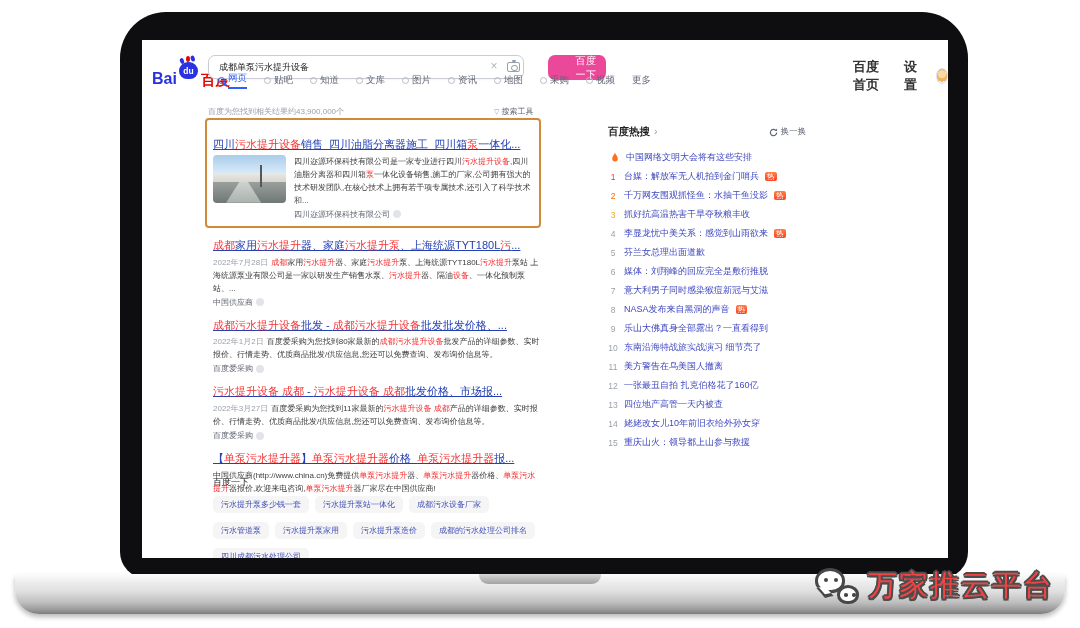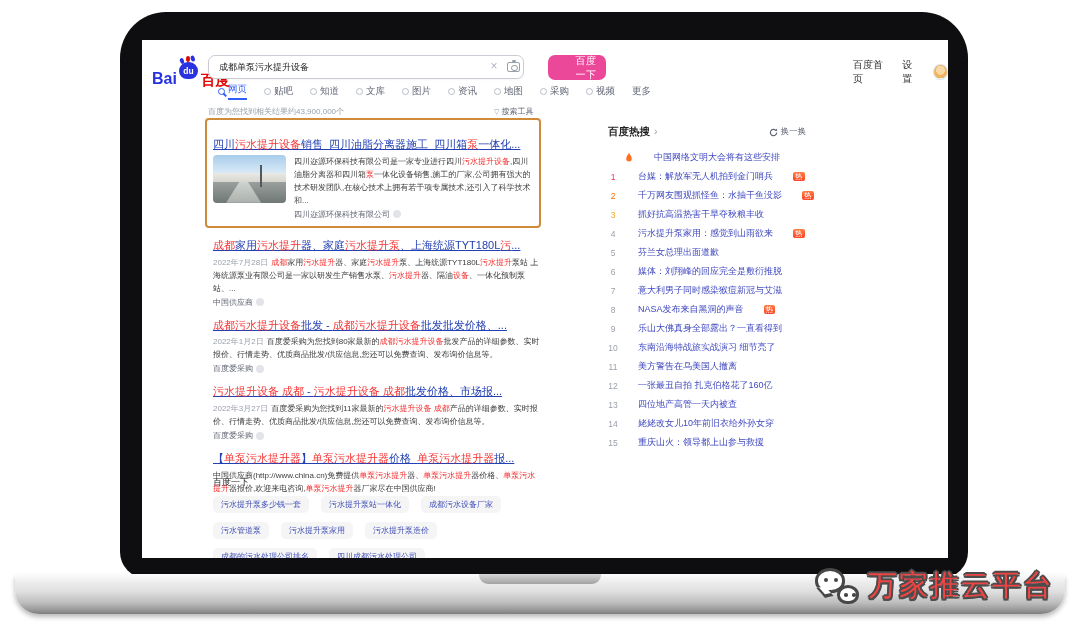--- a/index.html
+++ b/index.html
@@ -40,25 +40,25 @@
 
   .sbox{position:absolute;left:66px;top:15px;width:316px;height:24px;border:1px solid #c9ccd4;border-radius:7px;
         padding:0 44px 0 10px;font-size:9px;color:#222;outline:none;box-shadow:0 1px 2px rgba(0,0,0,.04);}
   .clear-x{position:absolute;left:346px;top:19px;width:12px;height:14px;color:#b2b6c2;font-size:12px;line-height:14px;text-align:center;}
   .cam{position:absolute;left:365px;top:22px;width:13px;height:10px;border:1.2px solid #98a0ab;border-radius:2px;}
   .cam::before{content:"";position:absolute;left:3px;top:1.5px;width:4.5px;height:4.5px;border:1.2px solid #98a0ab;border-radius:50%;}
   .cam::after{content:"";position:absolute;top:-3px;left:3.5px;width:4.5px;height:2px;background:#98a0ab;border-radius:1px;}
   .baidu-btn{position:absolute;left:406px;top:15px;width:58px;height:25px;background:#ec4899;color:#fff;border:none;
         border-radius:7px;font-size:10px;display:flex;align-items:center;justify-content:center;letter-spacing:.5px;padding-left:24px;}
 
-  .topnav{position:absolute;left:711px;top:18px;display:flex;align-items:center;gap:13px;font-size:10px;color:#333;}
+  .topnav{position:absolute;left:711px;top:18px;display:flex;align-items:center;gap:13px;font-size:13px;color:#333;font-weight:bold;}
   .avatar{width:16px;height:16px;border-radius:50%;border:1px solid #dfe3ec;
         background:radial-gradient(circle at 50% 38%,#f7d9a8 0 40%,#f0b35f 41% 72%,#eef1f7 73%);}
 
-  .tabs{position:absolute;left:76px;top:43px;display:flex;gap:17px;align-items:center;font-size:9.5px;color:#626675;white-space:nowrap;}
+  .tabs{position:absolute;left:76px;top:32px;display:flex;gap:17px;align-items:center;font-size:9.5px;color:#626675;white-space:nowrap;}
   .tab{display:flex;align-items:center;gap:3px;}
   .tico{display:inline-block;width:7px;height:7px;border:1px solid #b8bcc6;border-radius:50%;}
   .tab.active{color:#315efb;}
   .tab.active .tico{border-color:#315efb;position:relative;}
   .tab.active .tico::after{content:"";position:absolute;right:-2.5px;bottom:-1.5px;width:4px;height:1.5px;background:#315efb;transform:rotate(45deg);}
   .tab.active .tlabel{border-bottom:2px solid #315efb;padding-bottom:2px;}
 
   .meta{position:absolute;left:66px;top:66px;font-size:8px;color:#9aa0ab;}
   .tools{position:absolute;left:352px;top:66px;font-size:8px;color:#626675;display:flex;gap:2px;align-items:center;}
   .funnel::before{content:"▽";font-size:7px;color:#9aa0ab;}
@@ -76,30 +76,30 @@
      background:linear-gradient(180deg,#cfd3cf,#abb1ad);clip-path:polygon(38% 0,62% 0,100% 100%,0 100%);}
   .r-right{flex:1;min-width:0;}
   .r-desc{margin:0;font-size:8px;line-height:13px;color:#3c3c3c;}
   .r-desc .hl{color:#f73131;}
   .r-desc .date{color:#9aa0ab;margin-right:3px;}
   .r-src{margin-top:2px;font-size:8px;color:#626675;display:flex;align-items:center;gap:3px;}
   .vbadge{width:8px;height:8px;border-radius:50%;background:#e2e4e9;}
 
   .related{position:absolute;left:71px;top:436px;width:340px;}
   .rel-title{font-size:9px;color:#222;margin-bottom:7px;}
-  .chips{display:flex;flex-wrap:wrap;gap:9px 12px;width:332px;}
+  .chips{display:flex;flex-wrap:wrap;gap:9px 6px;width:332px;}
   .chip{background:#f5f5f6;color:#4150b5;font-size:8px;line-height:1;padding:4.5px 8px;border-radius:5px;white-space:nowrap;cursor:pointer;}
 
   .hot{position:absolute;left:466px;top:85px;width:198px;}
   .hot-head{display:flex;justify-content:space-between;align-items:center;}
   .hot-title{font-size:10.5px;font-weight:700;color:#1f1f1f;cursor:pointer;}
   .hot-title::after{content:"›";color:#9aa0ab;font-weight:400;margin-left:4px;}
   .refresh{display:flex;align-items:center;gap:3px;font-size:8.5px;color:#626675;cursor:pointer;}
   .hot-list{margin-top:9px;}
-  .hot-item{display:flex;align-items:center;gap:20px;height:19px;font-size:9px;color:#4049bf;white-space:nowrap;cursor:pointer;}
+  .hot-item{display:flex;align-items:center;gap:6px;height:19px;font-size:9px;color:#4049bf;white-space:nowrap;cursor:pointer;}
   .rank{flex:none;width:10px;text-align:center;font-size:8.5px;color:#9aa0ab;}
   .hot-item:nth-of-type(2) .rank{color:#fe2d46;}
   .hot-item:nth-of-type(3) .rank{color:#ff6600;}
   .hot-item:nth-of-type(4) .rank{color:#faa90e;}
   .pin{flex:none;margin-left:-14px;width:10px;}
   .hotbadge{flex:none;font-size:7.5px;line-height:1.25;color:#fff;padding:0 2px;border-radius:2px;
      background:linear-gradient(180deg,#ff8048,#ff3d1e);font-style:normal;}
 </style>
 </head>
 <body>
@@ -323,21 +323,21 @@
             <div class="hot-item">
               <span class="rank">3</span>
 
               <span class="htext">抓好抗高温热害干旱夺秋粮丰收</span>
 
             </div>
 
             <div class="hot-item">
               <span class="rank">4</span>
 
-              <span class="htext">污水提升泵家用：感觉到山雨欲来</span>
+              <span class="htext">李显龙忧中美关系：感觉到山雨欲来</span>
               <i class="hotbadge">热</i>
             </div>
 
             <div class="hot-item">
               <span class="rank">5</span>
 
               <span class="htext">芬兰女总理出面道歉</span>
 
             </div>
 

